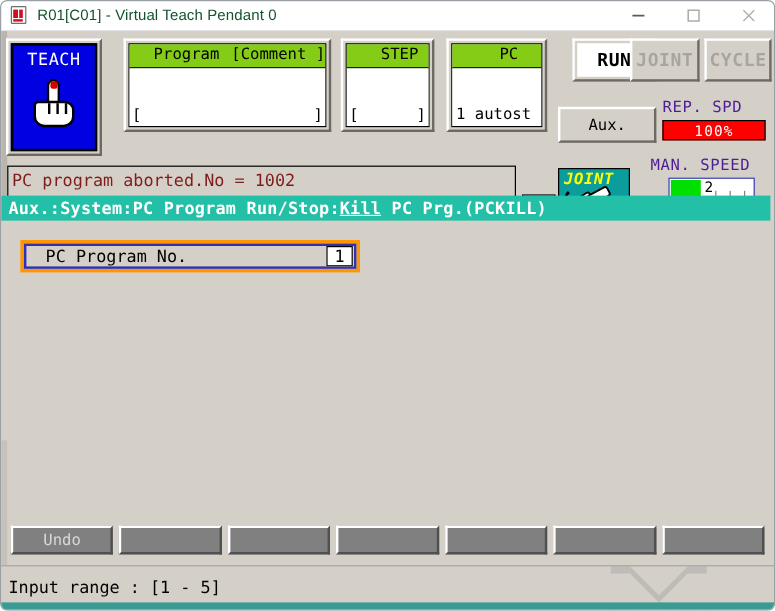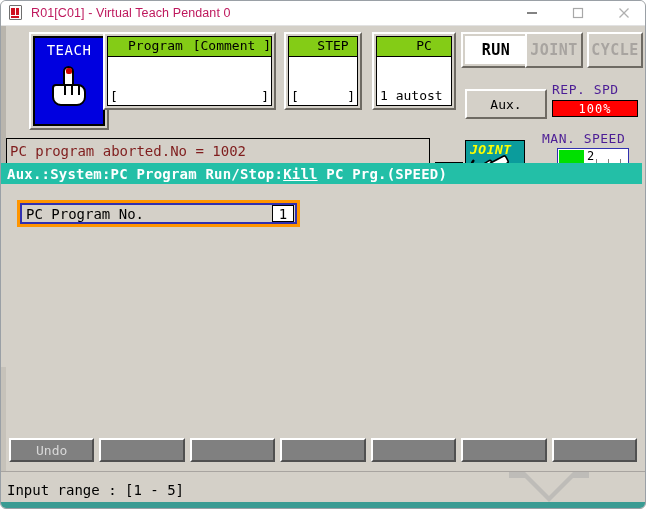--- a/index.html
+++ b/index.html
@@ -32,21 +32,21 @@
   }
   .tb-icon .sheet {
     position: absolute; left: 1px; top: 0px; width: 13px; height: 15px;
     background: #fdfdfd; border: 1px solid #6e6e6e; border-radius: 1px;
   }
   .tb-icon .mk1 { position: absolute; left: 3px; top: 3px; width: 4px; height: 7px; background: #cf1020; }
   .tb-icon .mk2 { position: absolute; left: 8px; top: 3px; width: 3px; height: 7px; background: #cf1020; }
   .tb-icon .mk3 { position: absolute; left: 3px; top: 11px; width: 8px; height: 2px; background: #cf1020; }
   .tb-title {
     font-family: "Liberation Sans", sans-serif;
-    font-size: 12.5px; color: #be185d; letter-spacing: 0.1px;
+    font-size: 12.5px; color: #14532d; letter-spacing: 0.1px;
   }
   .tb-ctrls { margin-left: auto; display: flex; height: 25px; }
   .tb-btn {
     width: 46px; height: 25px;
     display: flex; align-items: center; justify-content: center;
     color: #9b9b9b;
   }
   .tb-btn svg { display: block; }
 
   
@@ -64,21 +64,21 @@
   .bevel-out {
     border-top: 2px solid #ffffff;
     border-left: 2px solid #ffffff;
     border-right: 2px solid #6e6a63;
     border-bottom: 2px solid #6e6a63;
     background: #d4d0c8;
   }
 
   
   .teach {
-    position: absolute; left: 28px; top: 6px;
+    position: absolute; left: 4px; top: 6px;
     width: 80px; height: 98px;
   }
   .teach-in {
     position: absolute; left: 2px; top: 2px;
     width: 72px; height: 90px;
     background: #0000e0;
     border: 2px solid #000000;
     display: flex; flex-direction: column; align-items: center;
   }
   .teach-label {
@@ -135,21 +135,21 @@
 
   
   .modebtn { position: absolute; height: 36px; }
   .modebtn-in {
     position: absolute; left: 2px; top: 2px; right: 2px; bottom: 2px;
     display: flex; align-items: center; justify-content: center;
     font-size: 15px; font-weight: bold; letter-spacing: 0.5px;
   }
   .modebtn.active .modebtn-in { background: #ffffff; color: #000000; }
   .modebtn.off .modebtn-in { background: #d4d0c8; color: #a8a4a0; }
-  #btn-run   { left: 460px; top: 6px; width: 70px; text-align: center; }
+  #btn-run   { left: 476px; top: 6px; width: 70px; text-align: center; }
   #btn-motor { left: 524px; top: 6px; width: 58px; }
   #btn-cycle { left: 586px; top: 6px; width: 56px; }
 
   
   #btn-aux {
     position: absolute; left: 464px; top: 63px; width: 82px; height: 30px;
   }
   #btn-aux .inner {
     position: absolute; left: 2px; top: 2px; right: 2px; bottom: 2px;
     display: flex; align-items: center; justify-content: center;
@@ -238,21 +238,21 @@
     padding: 3px;
   }
   #field-row .blue {
     width: 100%; height: 100%;
     border: 2px solid #3030b0;
     background: #d4d0c8;
     display: flex; align-items: center;
     position: relative;
   }
   #field-label {
-    font-size: 14px; color: #000000; padding-left: 4px; white-space: pre;
+    font-size: 14px; color: #000000; padding-left: 16px; white-space: pre;
   }
   #field-value {
     position: absolute; right: 1px; top: 0px; bottom: 0px; width: 22px;
     background: #ffffff; border: 1px solid #000000;
     display: flex; align-items: center; justify-content: center;
     font-size: 14px; color: #000000;
   }
 
   
   #softkeys {
@@ -421,21 +421,21 @@
         <path d="M8 6 C4 10, 4 18, 9 22" stroke="#000" stroke-width="2.4" fill="none"></path>
         <path d="M9 22 l-3.5 -1.5 l1 4.5 z" fill="#000"></path>
         <rect x="14" y="9" width="13" height="7" rx="2" fill="#fff" stroke="#000" stroke-width="1.6" transform="rotate(-32 20 12)"></rect>
         <rect x="24" y="5" width="18" height="8" rx="2" fill="#fff" stroke="#000" stroke-width="1.6" transform="rotate(-28 33 9)"></rect>
         <path d="M33 14 L48 21 L44 25 L30 18 Z" fill="#fff" stroke="#000" stroke-width="1.6"></path>
         <rect x="29" y="21" width="20" height="4" fill="#fff" stroke="#000" stroke-width="1.6"></rect>
       </svg>
     </div>
   </div>
 
-  <div id="crumb"><span>Aux.:System:PC Program Run/Stop:</span><span class="u">Kill</span><span> PC Prg.(SPEED)</span></div>
+  <div id="crumb"><span>Aux.:System:PC Program Run/Stop:</span><span class="u">Kill</span><span> PC Prg.(PCKILL)</span></div>
 
   <div id="content">
     <div id="leftstrip"></div>
     <div id="field-row">
       <div class="blue">
         <span id="field-label">PC Program No.</span>
         <span id="field-value">1</span>
       </div>
     </div>
   </div>

